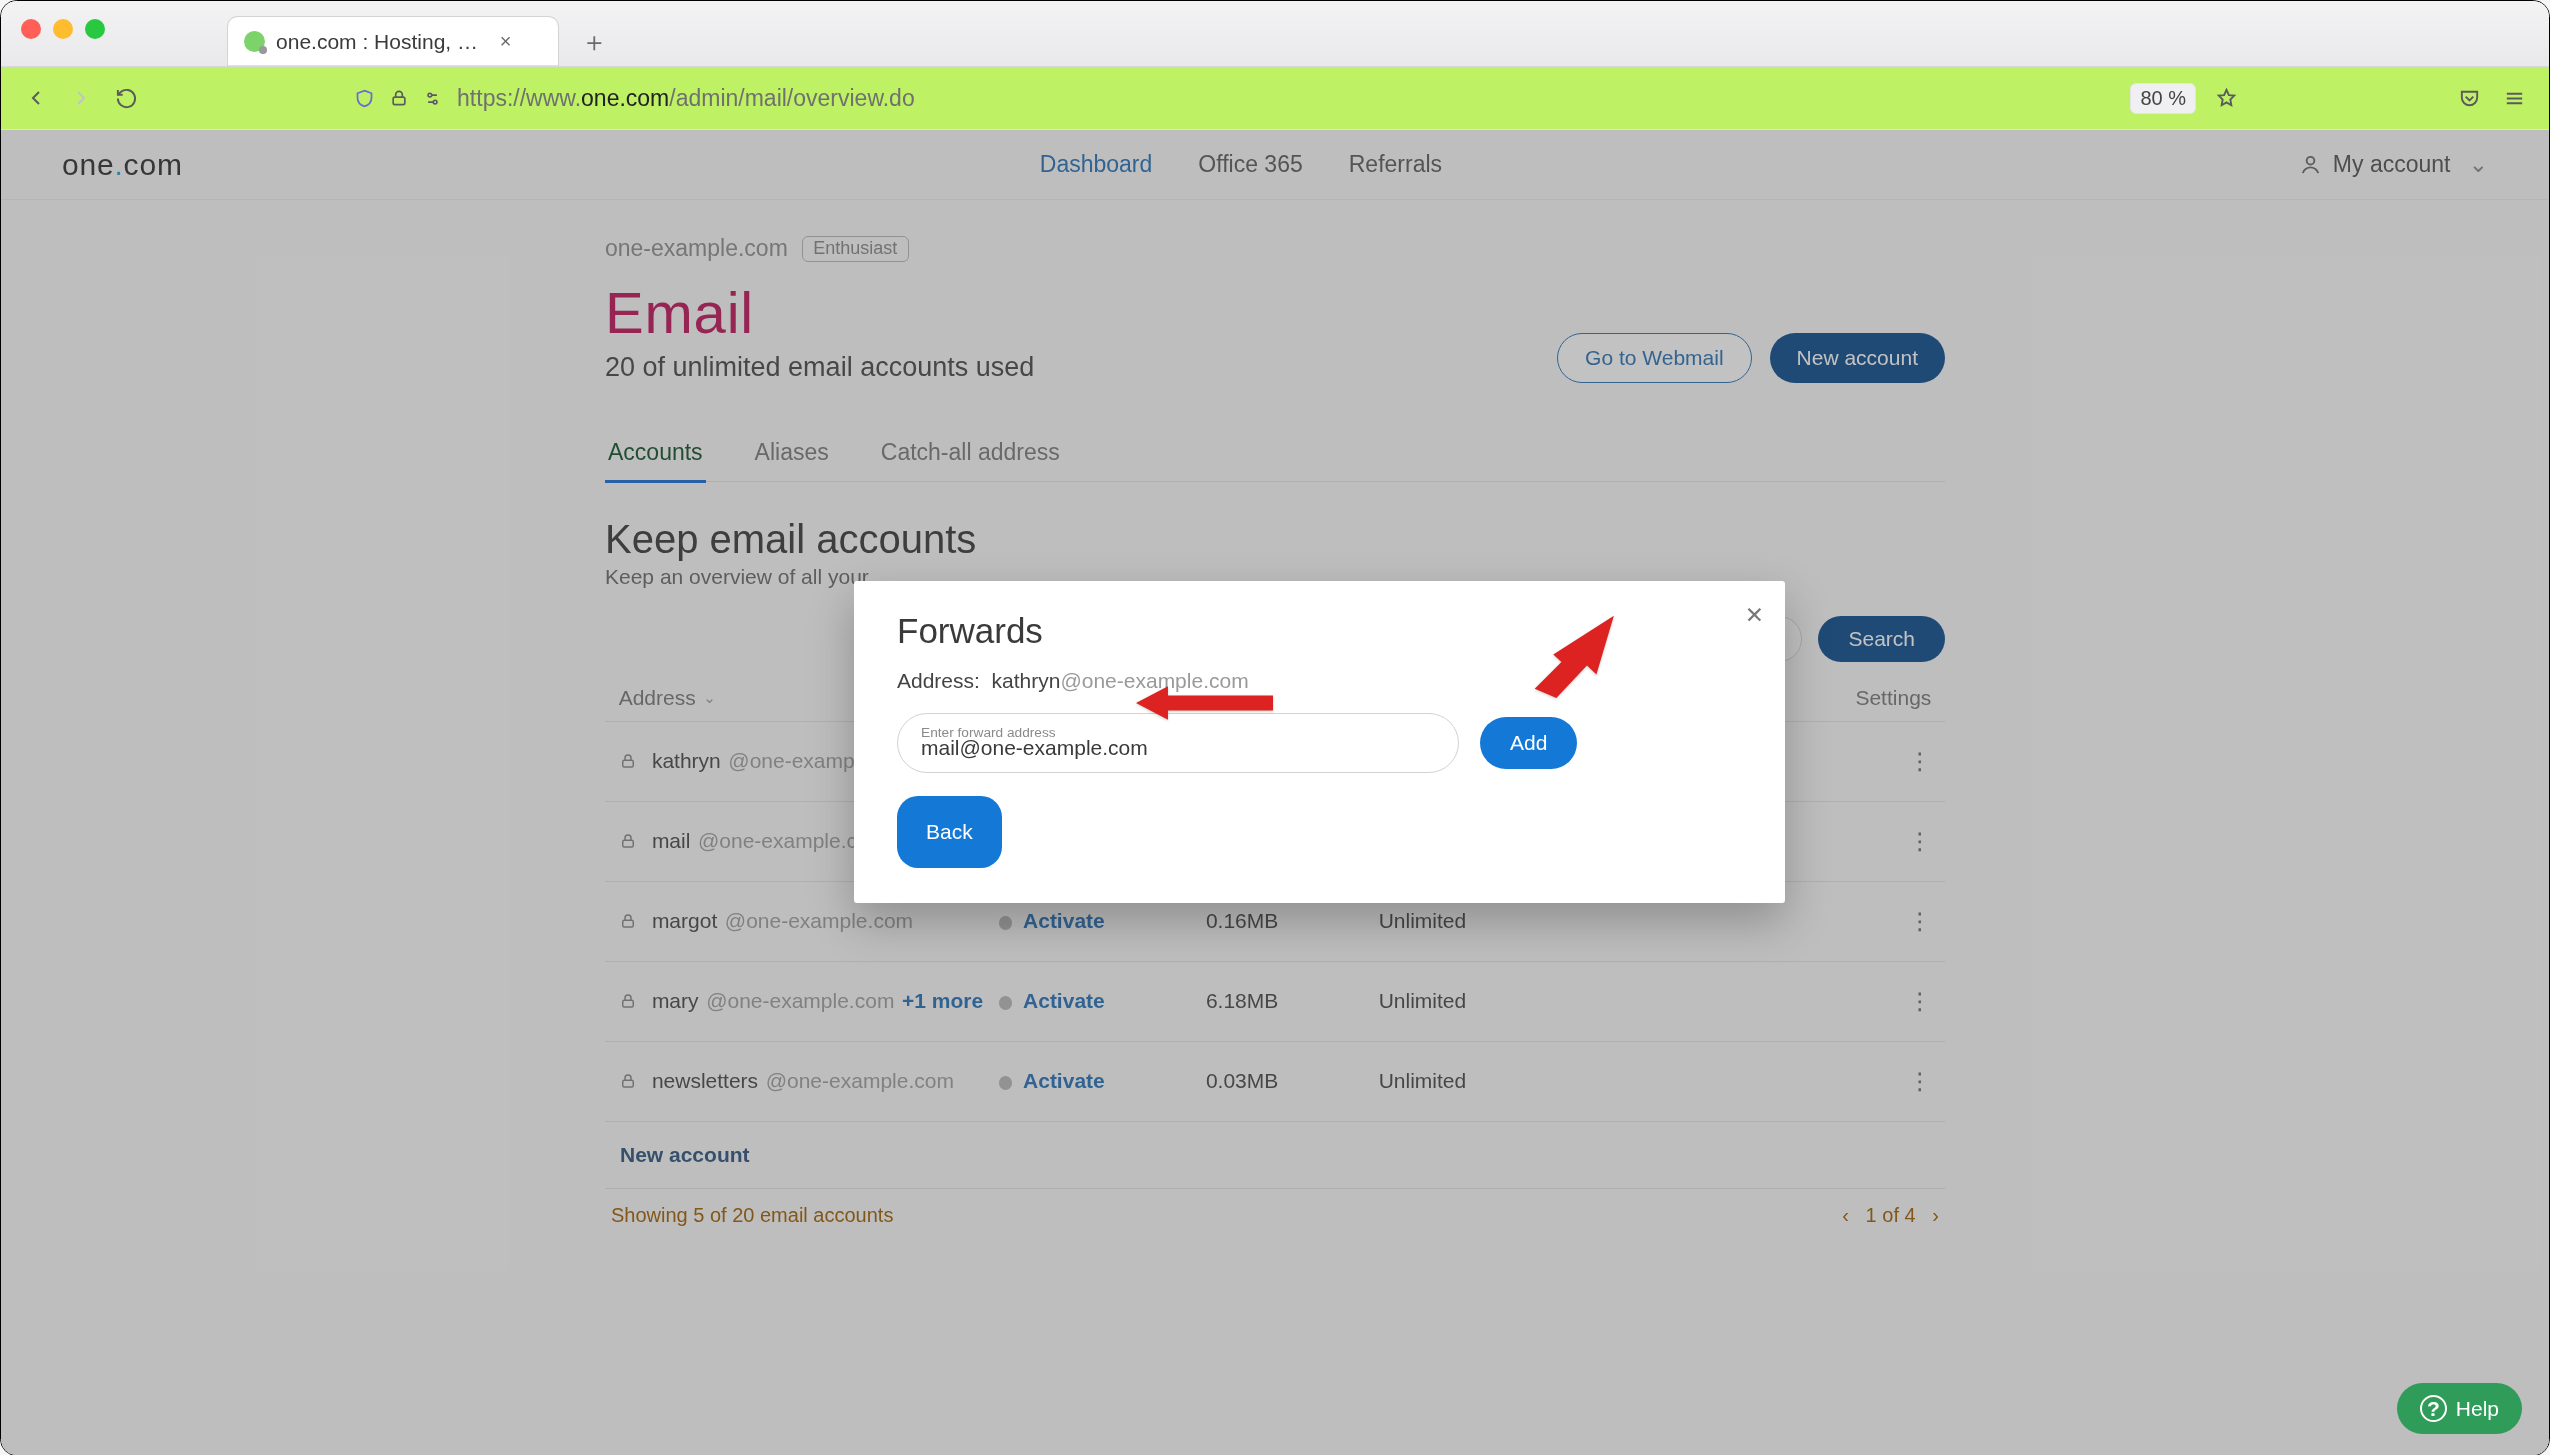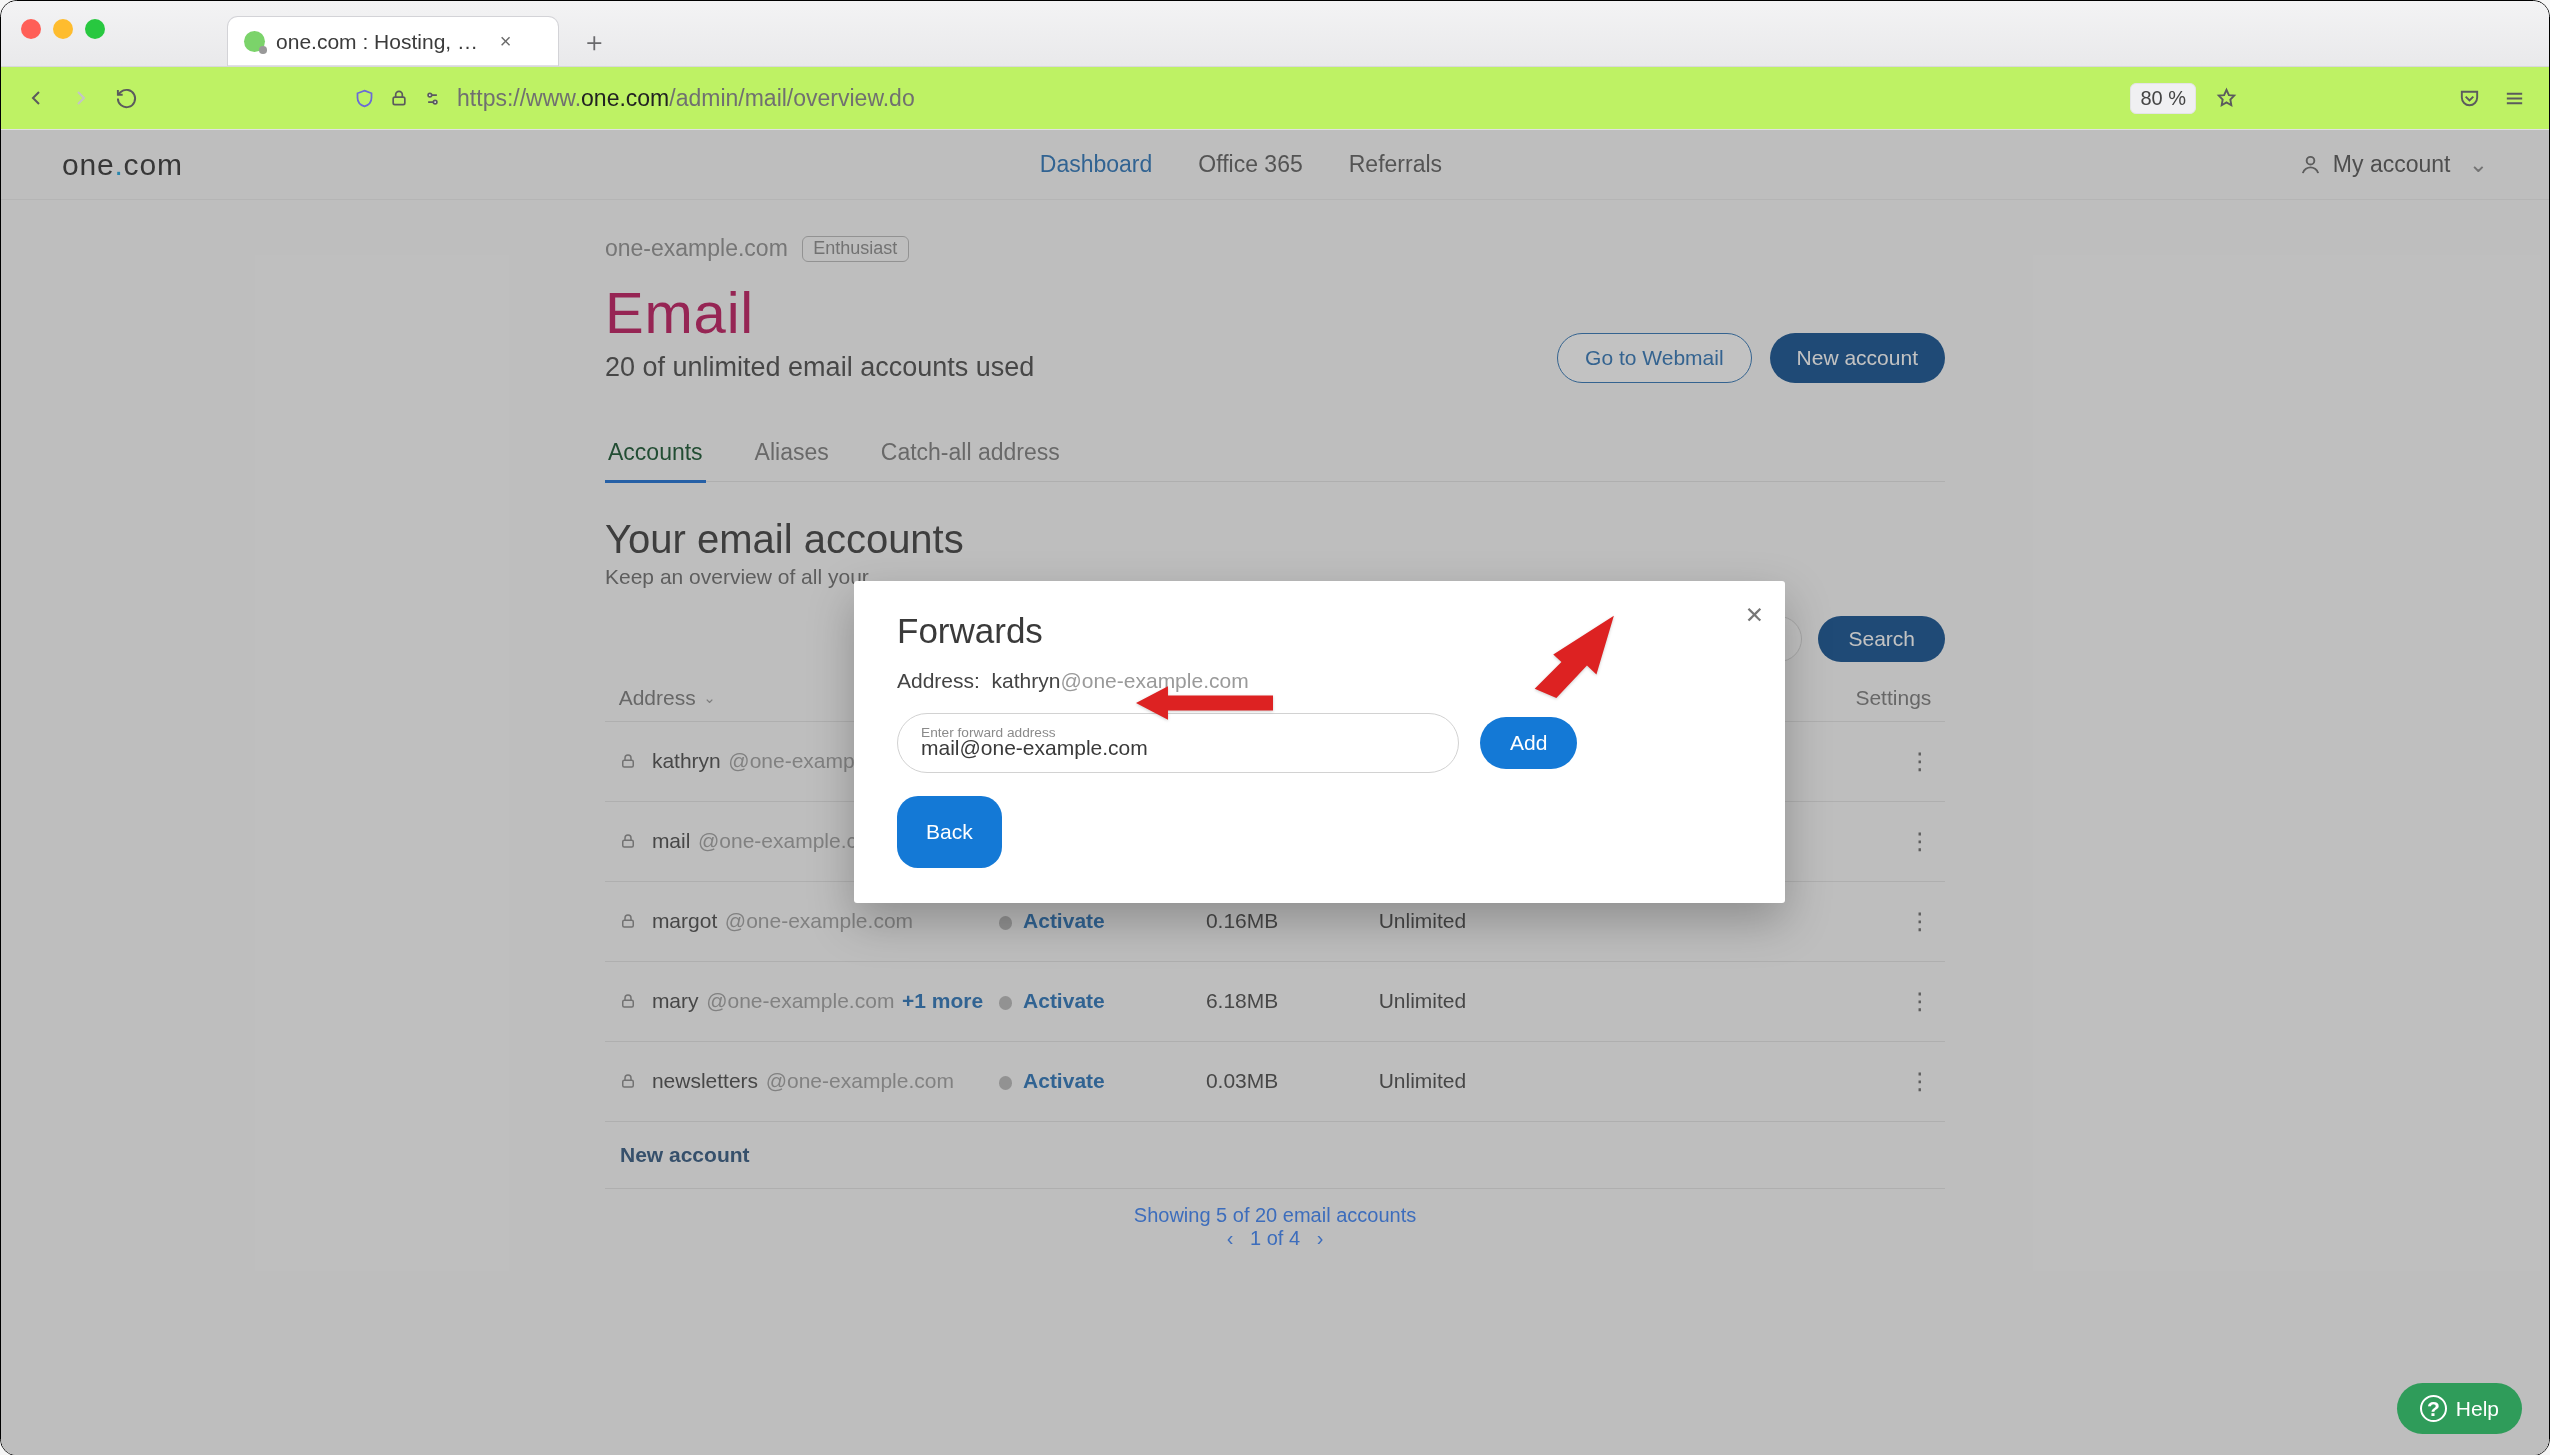--- a/index.html
+++ b/index.html
@@ -84,21 +84,21 @@
   .col-forward{flex:1.2;display:flex;align-items:center;gap:7.6px;}
   .col-settings{flex:0.8;text-align:right;}
   .row{display:flex;align-items:center;padding:26px 13.7px;border-bottom:0.8px solid var(--hr);font-size:21px;color:#4b4b4b;}
   .lock{width:18px;height:18px;color:#8a8a8a;margin-right:7.6px;flex:0 0 18px;}
   .addr-local{color:#4b4b4b;}
   .addr-domain{color:#a0a0a0;}
   .more{font-size:23px;color:#6b6b6b;text-align:right;width:27px;}
   .status-dot{width:13.7px;height:13.7px;border-radius:50%;background:#b9b9b9;margin-right:10.7px;display:inline-block;vertical-align:middle;}
   .activate{color:#2a74b8;font-weight:600;}
   .new-link{padding:21px 15px;color:#31577f;font-size:21px;font-weight:600;}
-  .pager{display:flex;justify-content:space-between;align-items:center;color:#3b82f6;font-size:20px;border-top:0.8px solid var(--hr);padding:15px 6px;flex-direction:column;}
+  .pager{display:flex;justify-content:space-between;align-items:center;color:#a16207;font-size:20px;border-top:0.8px solid var(--hr);padding:15px 6px;}
   .infoic{width:18px;height:18px;border:1.5px solid #a0a0a0;border-radius:50%;display:inline-flex;align-items:center;justify-content:center;color:#a0a0a0;font-size:13.7px;}
   
   .scrim{position:absolute;inset:0;background:var(--overlay);}
   .modal{position:absolute;left:853px;top:451px;width:845px;background:#fff;border-radius:3px;box-shadow:0 18px 46px rgba(0,0,0,.25);padding:30px 43px 35px 43px;}
   .modal .close{position:absolute;top:21px;right:21px;color:#777;font-size:23px;}
   .modal h2{font-size:35px;margin:0 0 18px 0;color:#3a3a3a;font-weight:500;}
   .modal .addr-line{font-size:21px;color:#444;margin-bottom:20px;}
   .modal .addr-line .dom{color:#9a9a9a;}
   .field{position:relative;border:0.8px solid #d2d2d2;border-radius:30px;height:58px;display:flex;align-items:center;padding:0 21px;width:518px;}
   .field .fl{position:absolute;top:11px;left:23px;font-size:13.7px;color:#8a8a8a;}
@@ -228,21 +228,21 @@
         <div class="btn solid">New account</div>
       </div>
     </div>
 
     <div class="tabs">
       <div class="tabi active">Accounts</div>
       <div class="tabi">Aliases</div>
       <div class="tabi">Catch-all address</div>
     </div>
 
-    <div class="section-title">Your email accounts</div>
+    <div class="section-title">Keep email accounts</div>
     <div class="section-sub">Keep an overview of all your …</div>
 
     <div class="toolbar">
       <div class="searchbox"></div>
       <div class="btn search">Search</div>
     </div>
 
     <div class="thead">
       <div class="col-addr">
         <span>Address</span>

